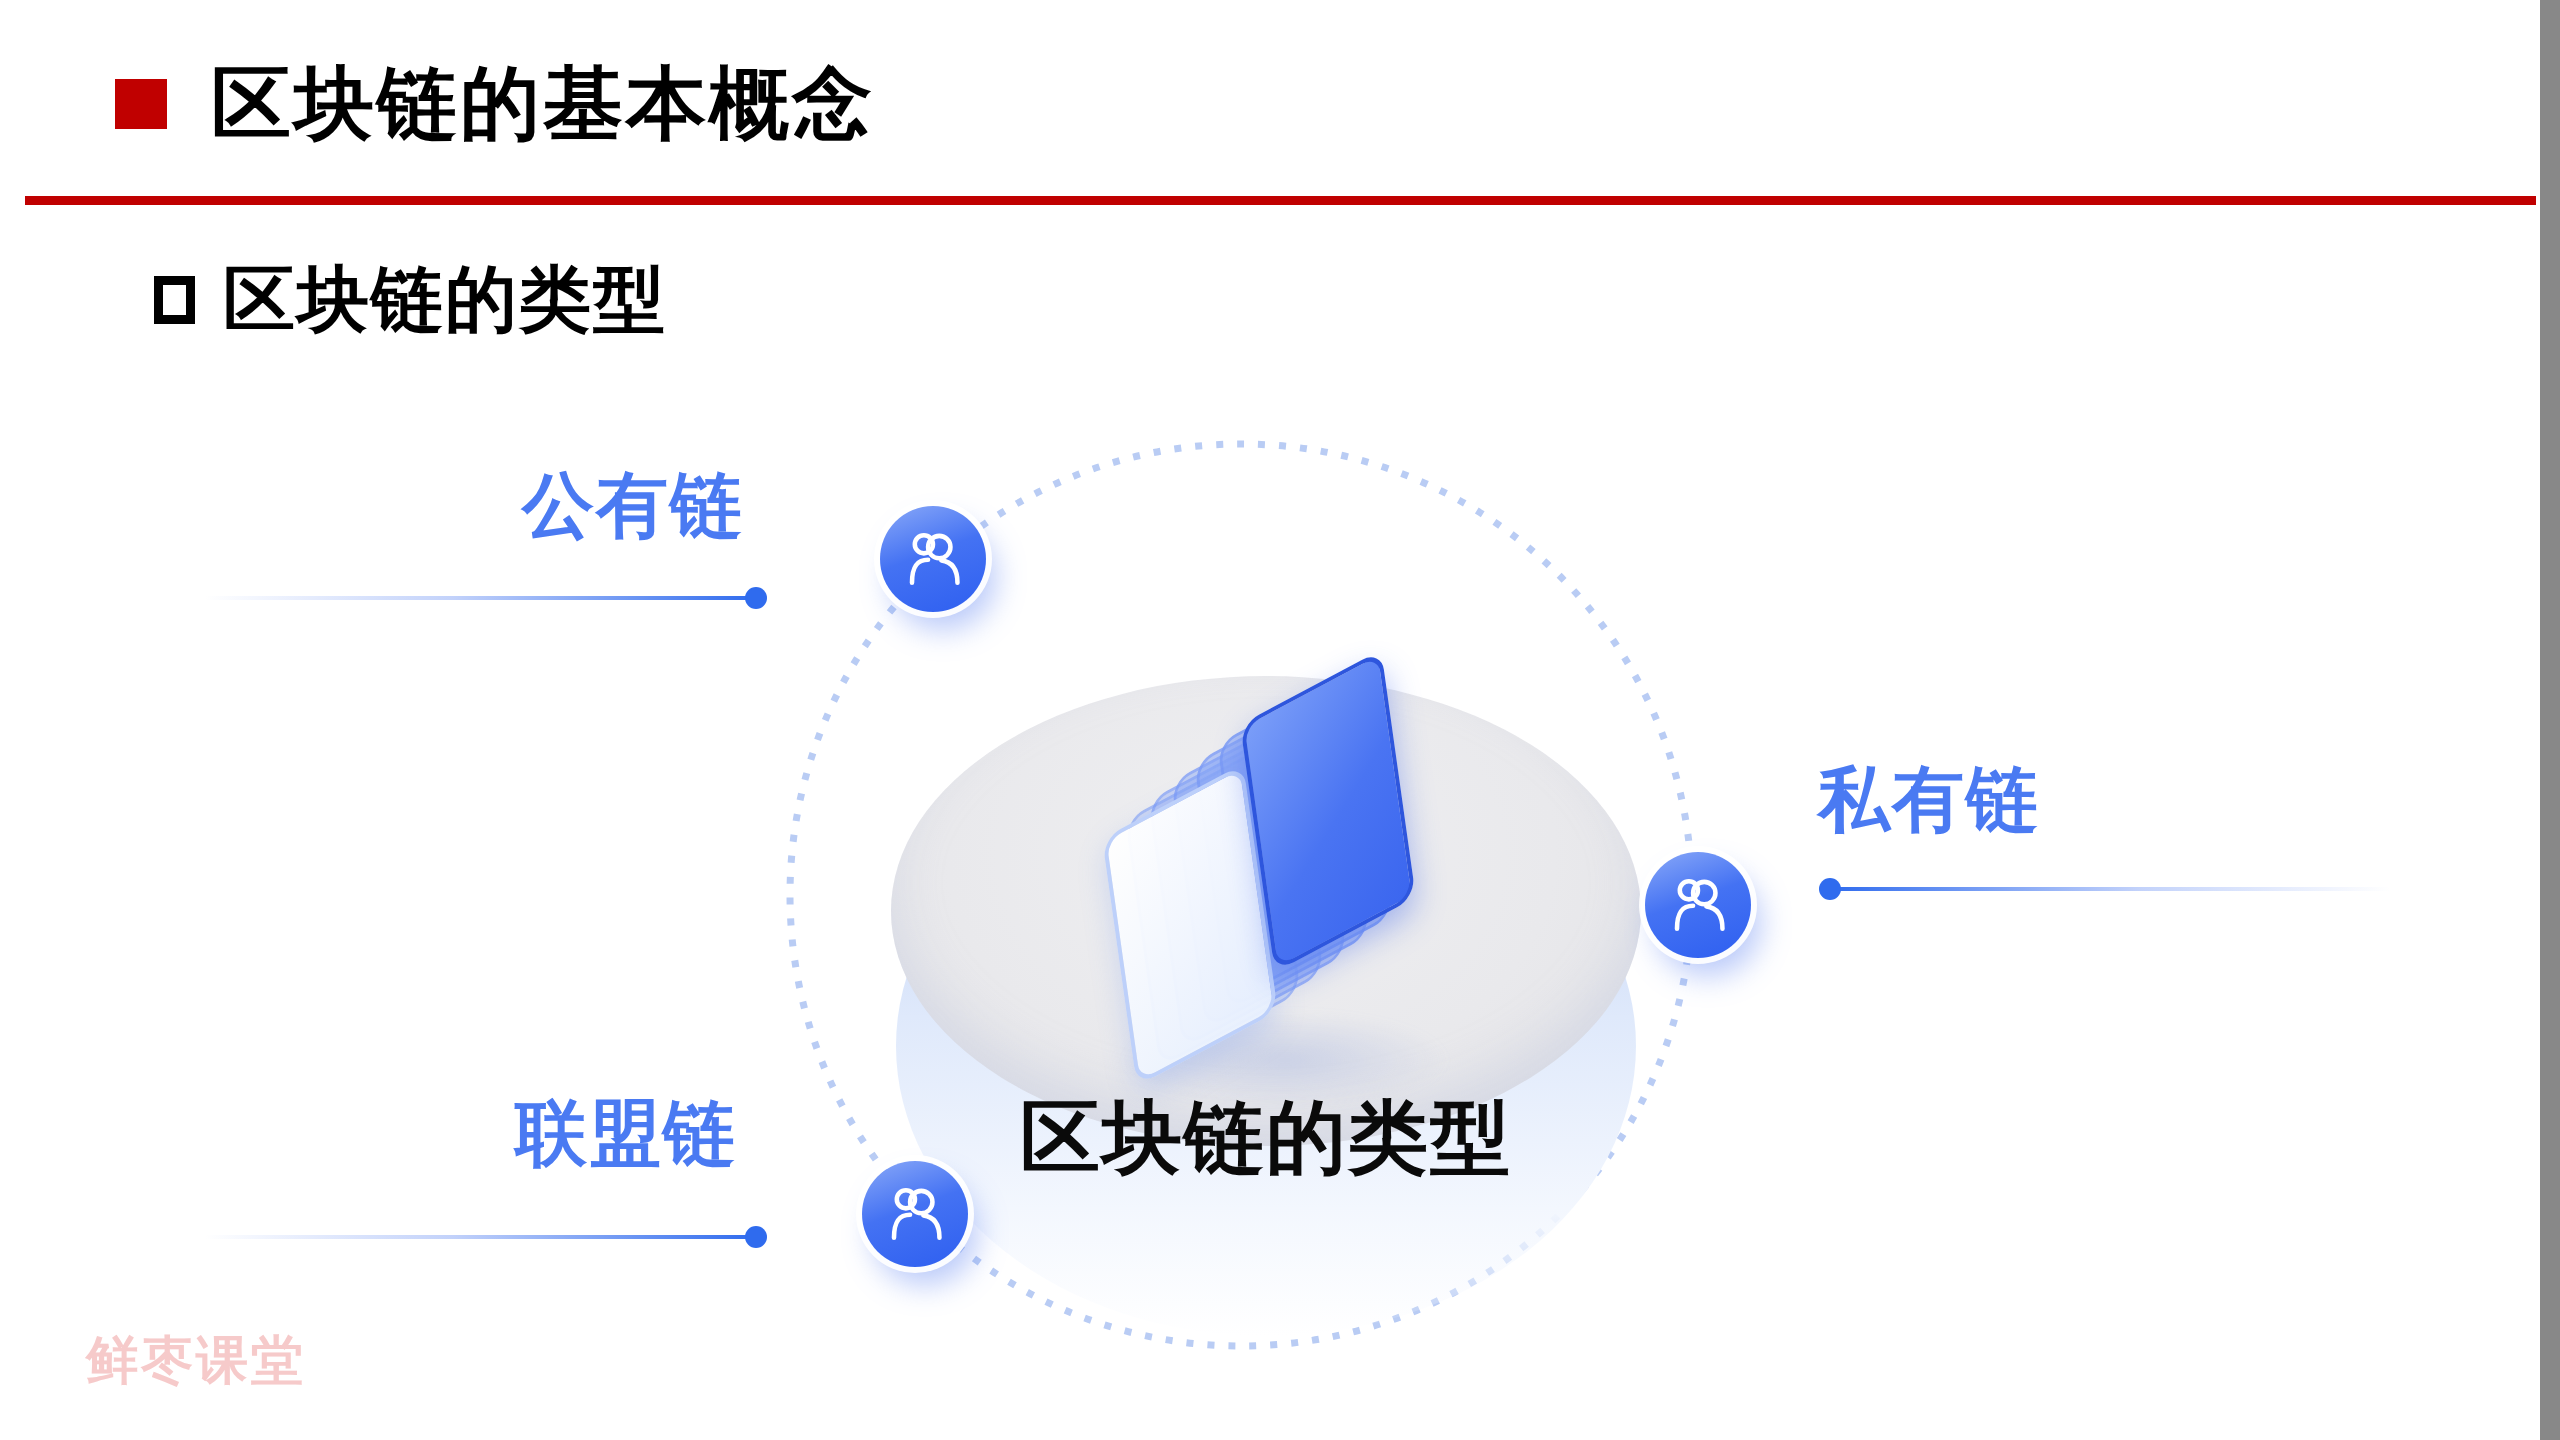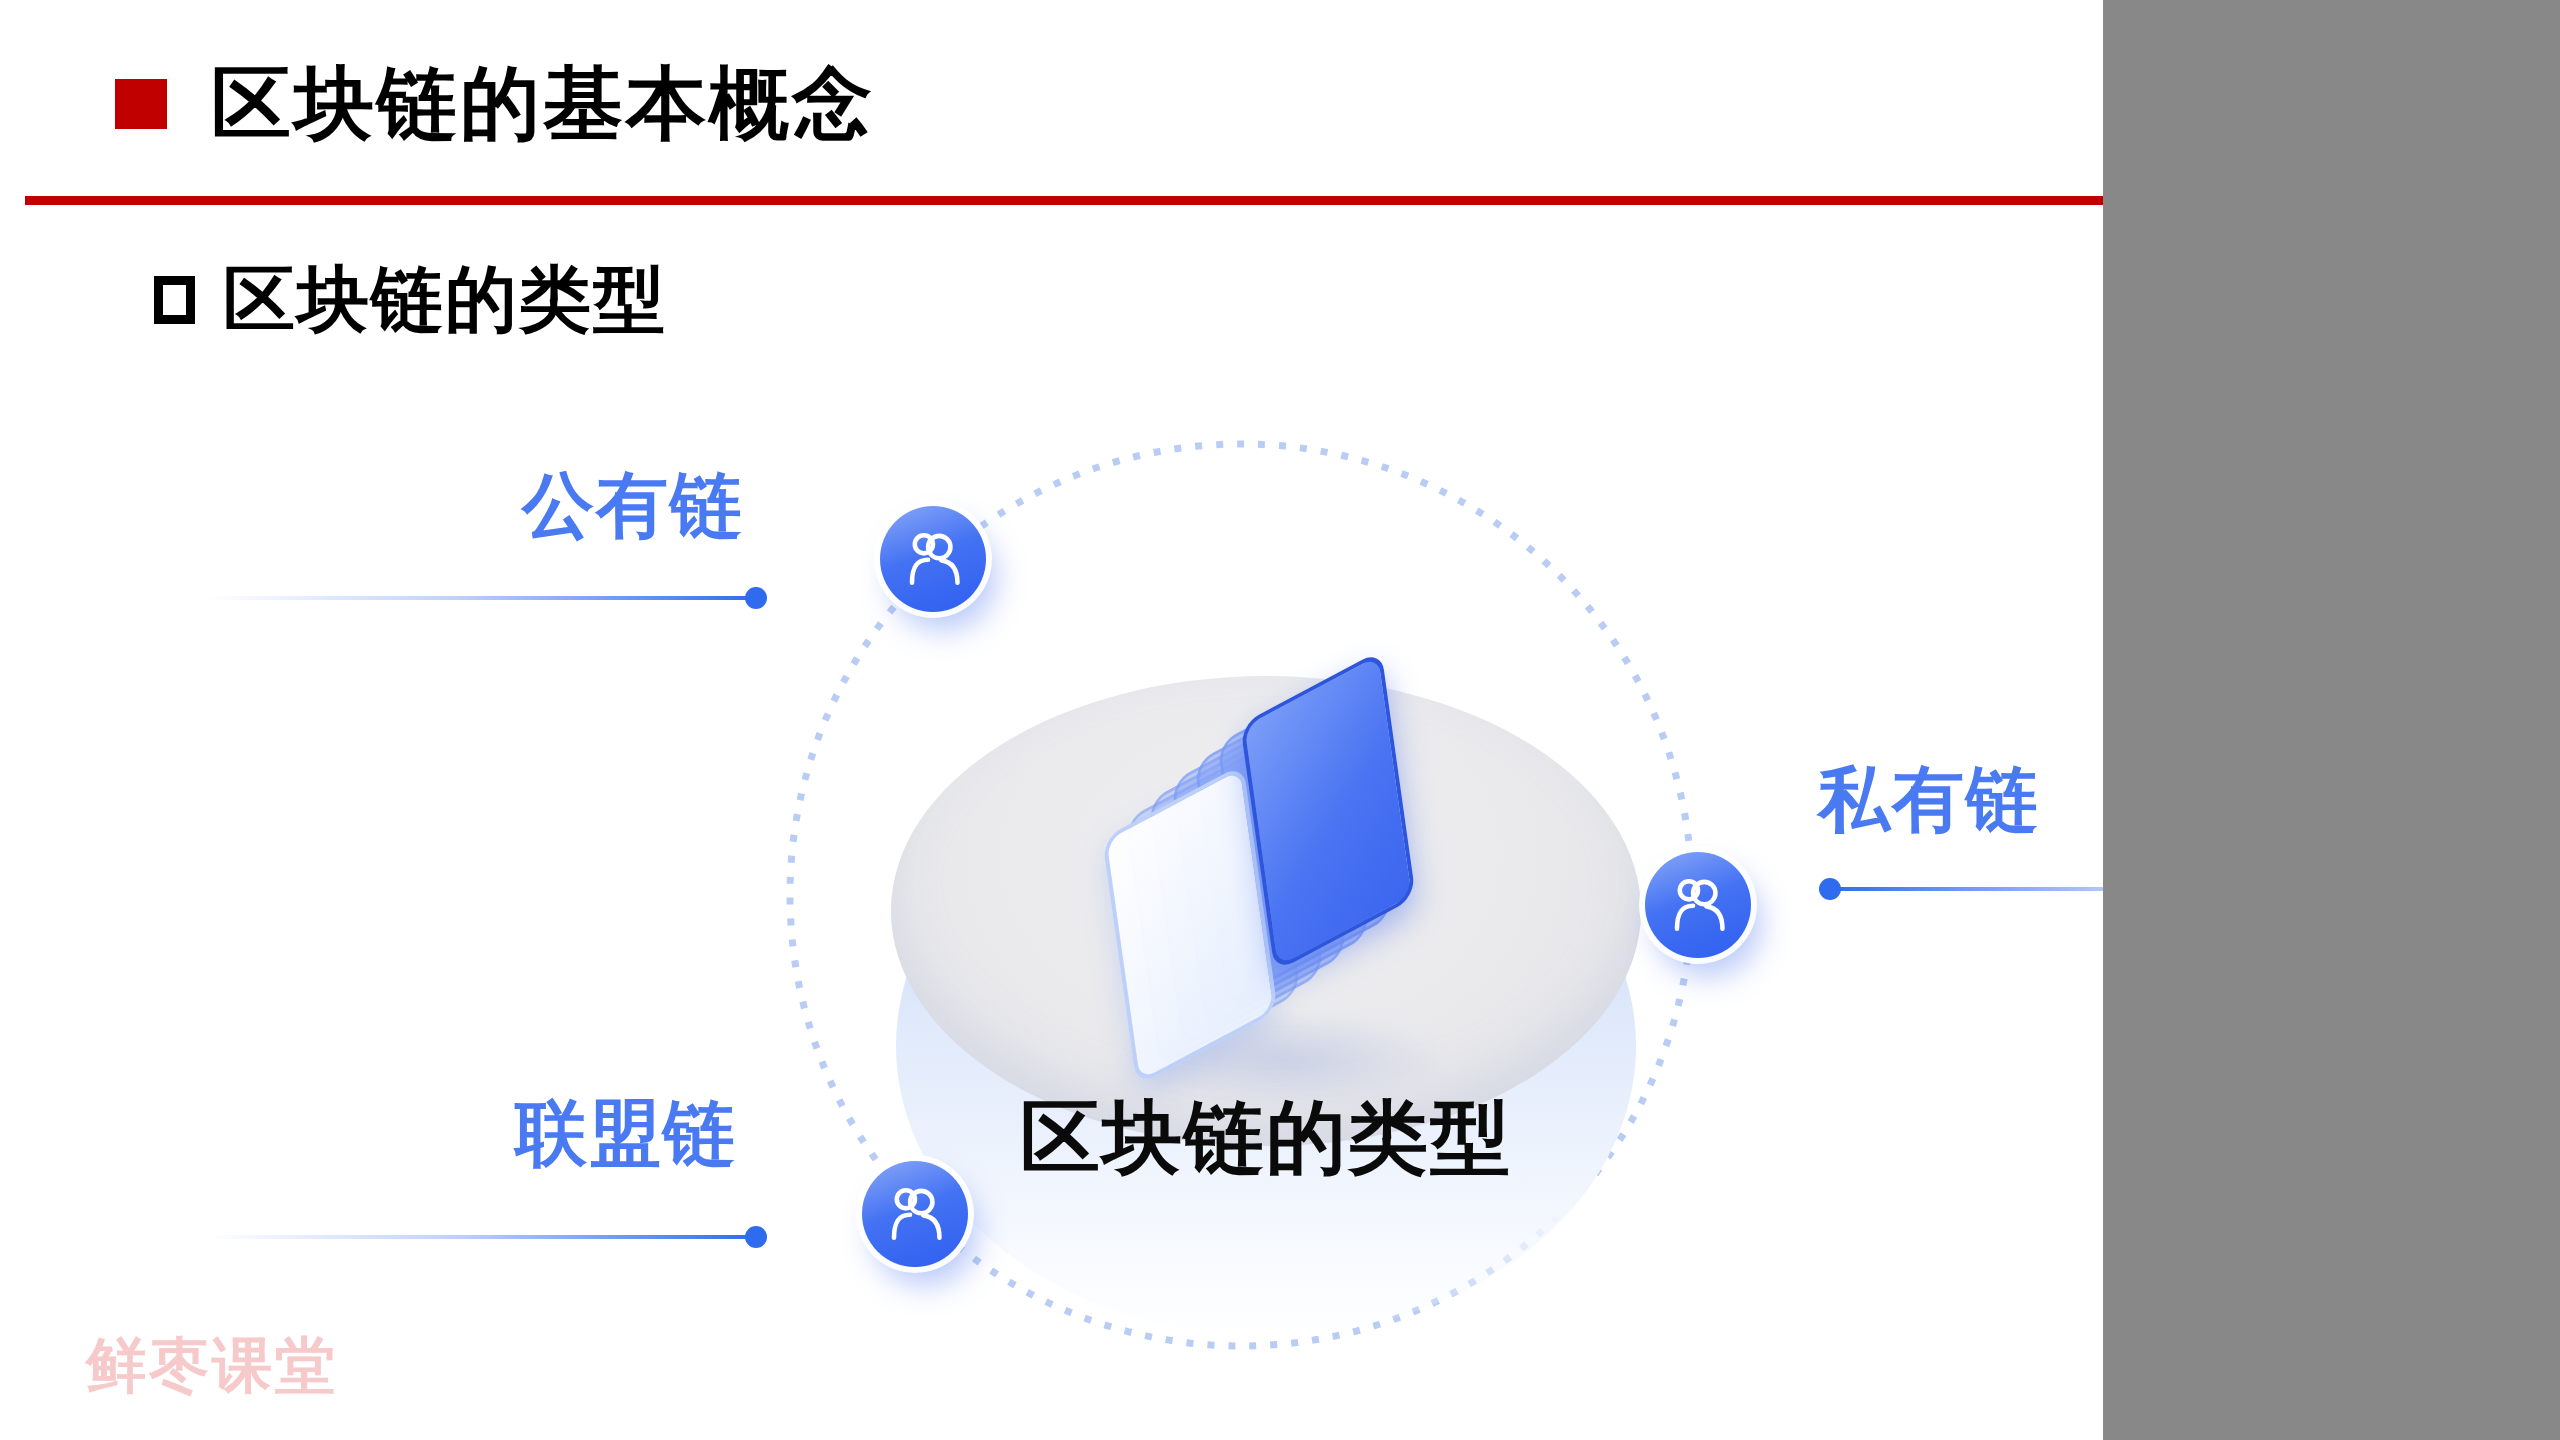--- a/index.html
+++ b/index.html
@@ -5,21 +5,21 @@
   :root{
     --accent-red:#c00000;
     --accent-blue:#4a7af2;
     --line-blue:#2f6bee;
     --dash-blue:#b9ccf4;
     --watermark-pink:#f6caca;
   }
   *{box-sizing:border-box;margin:0;padding:0;}
   html,body{background:#888;}
   .slide{
-    position:relative;width:2103px;height:1440px;background:#ffffff;
+    position:relative;width:2540px;height:1440px;background:#ffffff;
     overflow:hidden;font-family:"Liberation Sans","DejaVu Sans",sans-serif;
   }
   
   .title-row{position:absolute;left:115px;top:58px;display:flex;align-items:center;gap:44px;}
   .title-bullet{width:52px;height:50px;background:var(--accent-red);flex:0 0 auto;}
   .page-title{font-size:80px;font-weight:900;color:#000;letter-spacing:3px;line-height:1.15;}
   .title-rule{position:absolute;left:25px;top:196px;width:2511px;height:9px;background:var(--accent-red);}
   
   .section-row{position:absolute;left:154px;top:252px;display:flex;align-items:center;gap:28px;}
   .section-bullet{width:41px;height:48px;border:9px solid #000;background:#fff;flex:0 0 auto;}
@@ -74,21 +74,21 @@
     position:absolute;width:106px;height:106px;border-radius:50%;z-index:13;
     background:linear-gradient(160deg,#8aa9f8 0%,#4472f3 45%,#2e5ff0 100%);
     box-shadow:0 0 0 6px rgba(255,255,255,0.92),10px 18px 30px rgba(80,120,240,0.40);
     display:flex;align-items:center;justify-content:center;
   }
   .badge-public{left:880px;top:506px;}
   .badge-private{left:1645px;top:852px;}
   .badge-consortium{left:862px;top:1161px;}
   .people-badge svg{width:66%;height:66%;}
   
-  .watermark{position:absolute;left:86px;top:1326px;z-index:20;font-size:60px;font-weight:900;color:var(--watermark-pink);letter-spacing:3px;}
+  .watermark{position:absolute;left:86px;top:1326px;z-index:20;font-size:52px;font-weight:900;color:var(--watermark-pink);letter-spacing:3px;}
 </style>
 </head>
 <body>
 
 <div class="slide">
 
   <div class="title-row">
     <span class="title-bullet"></span>
     <h1 class="page-title">区块链的基本概念</h1>
   </div>

